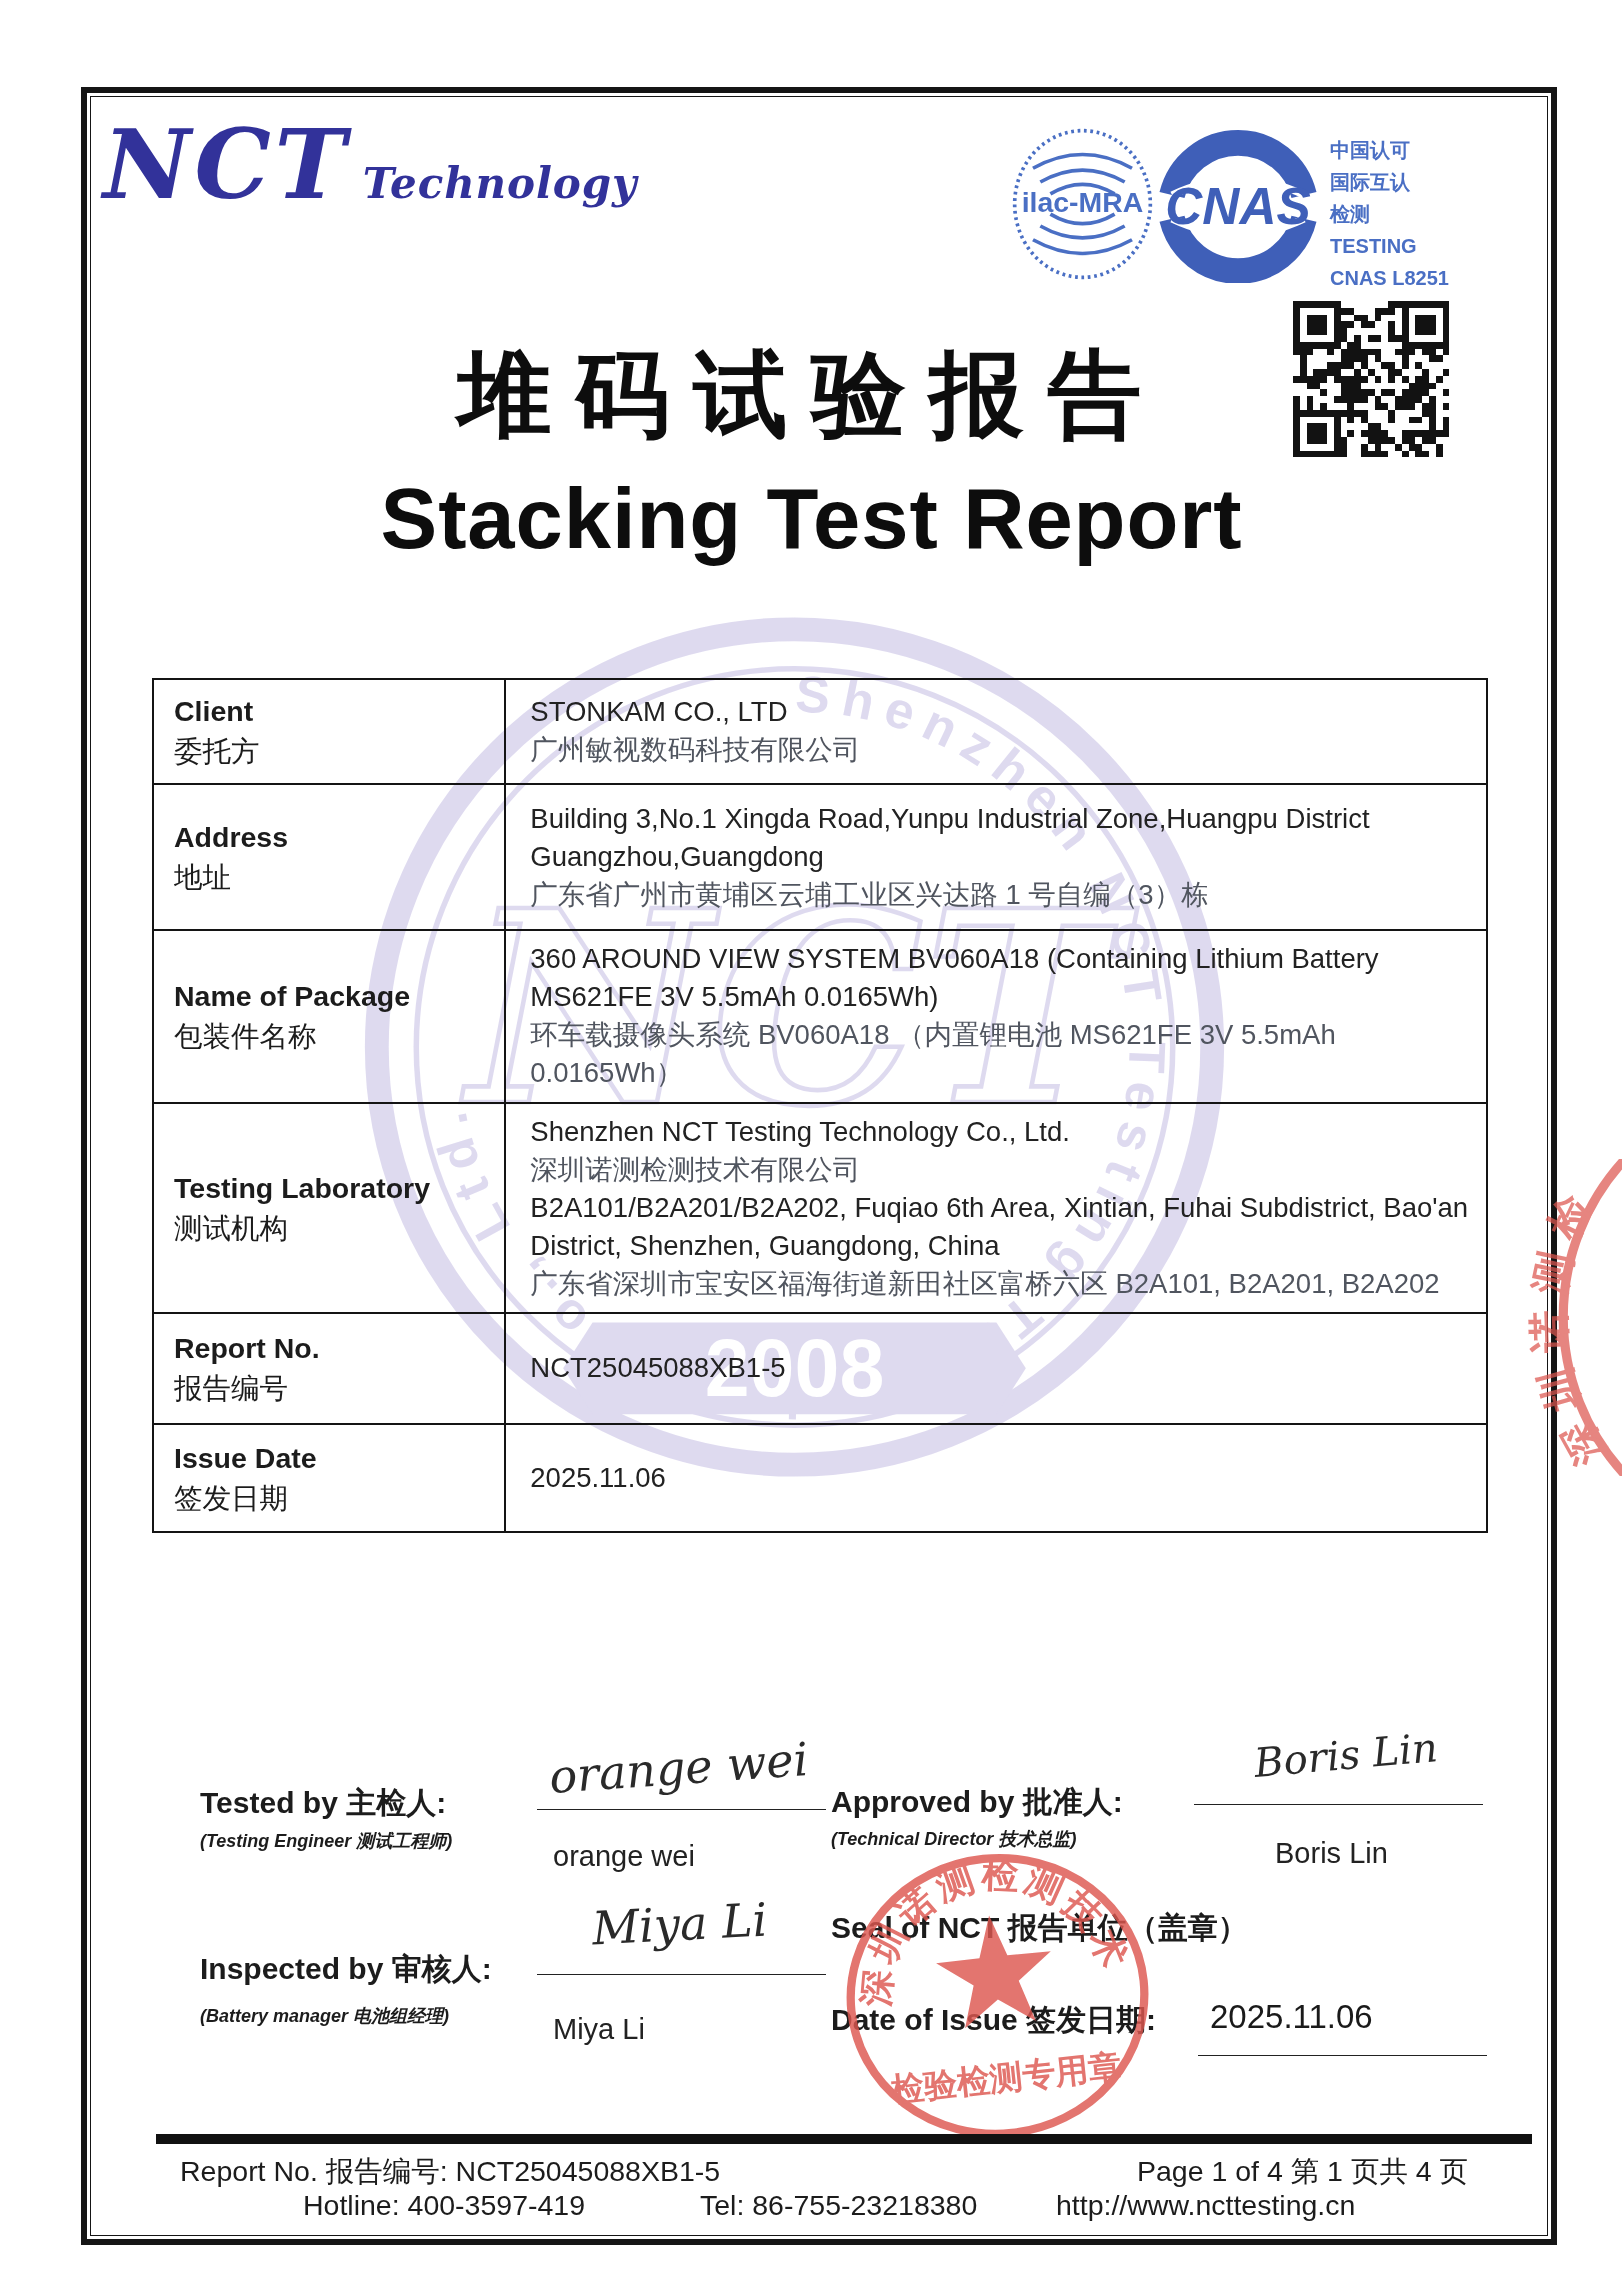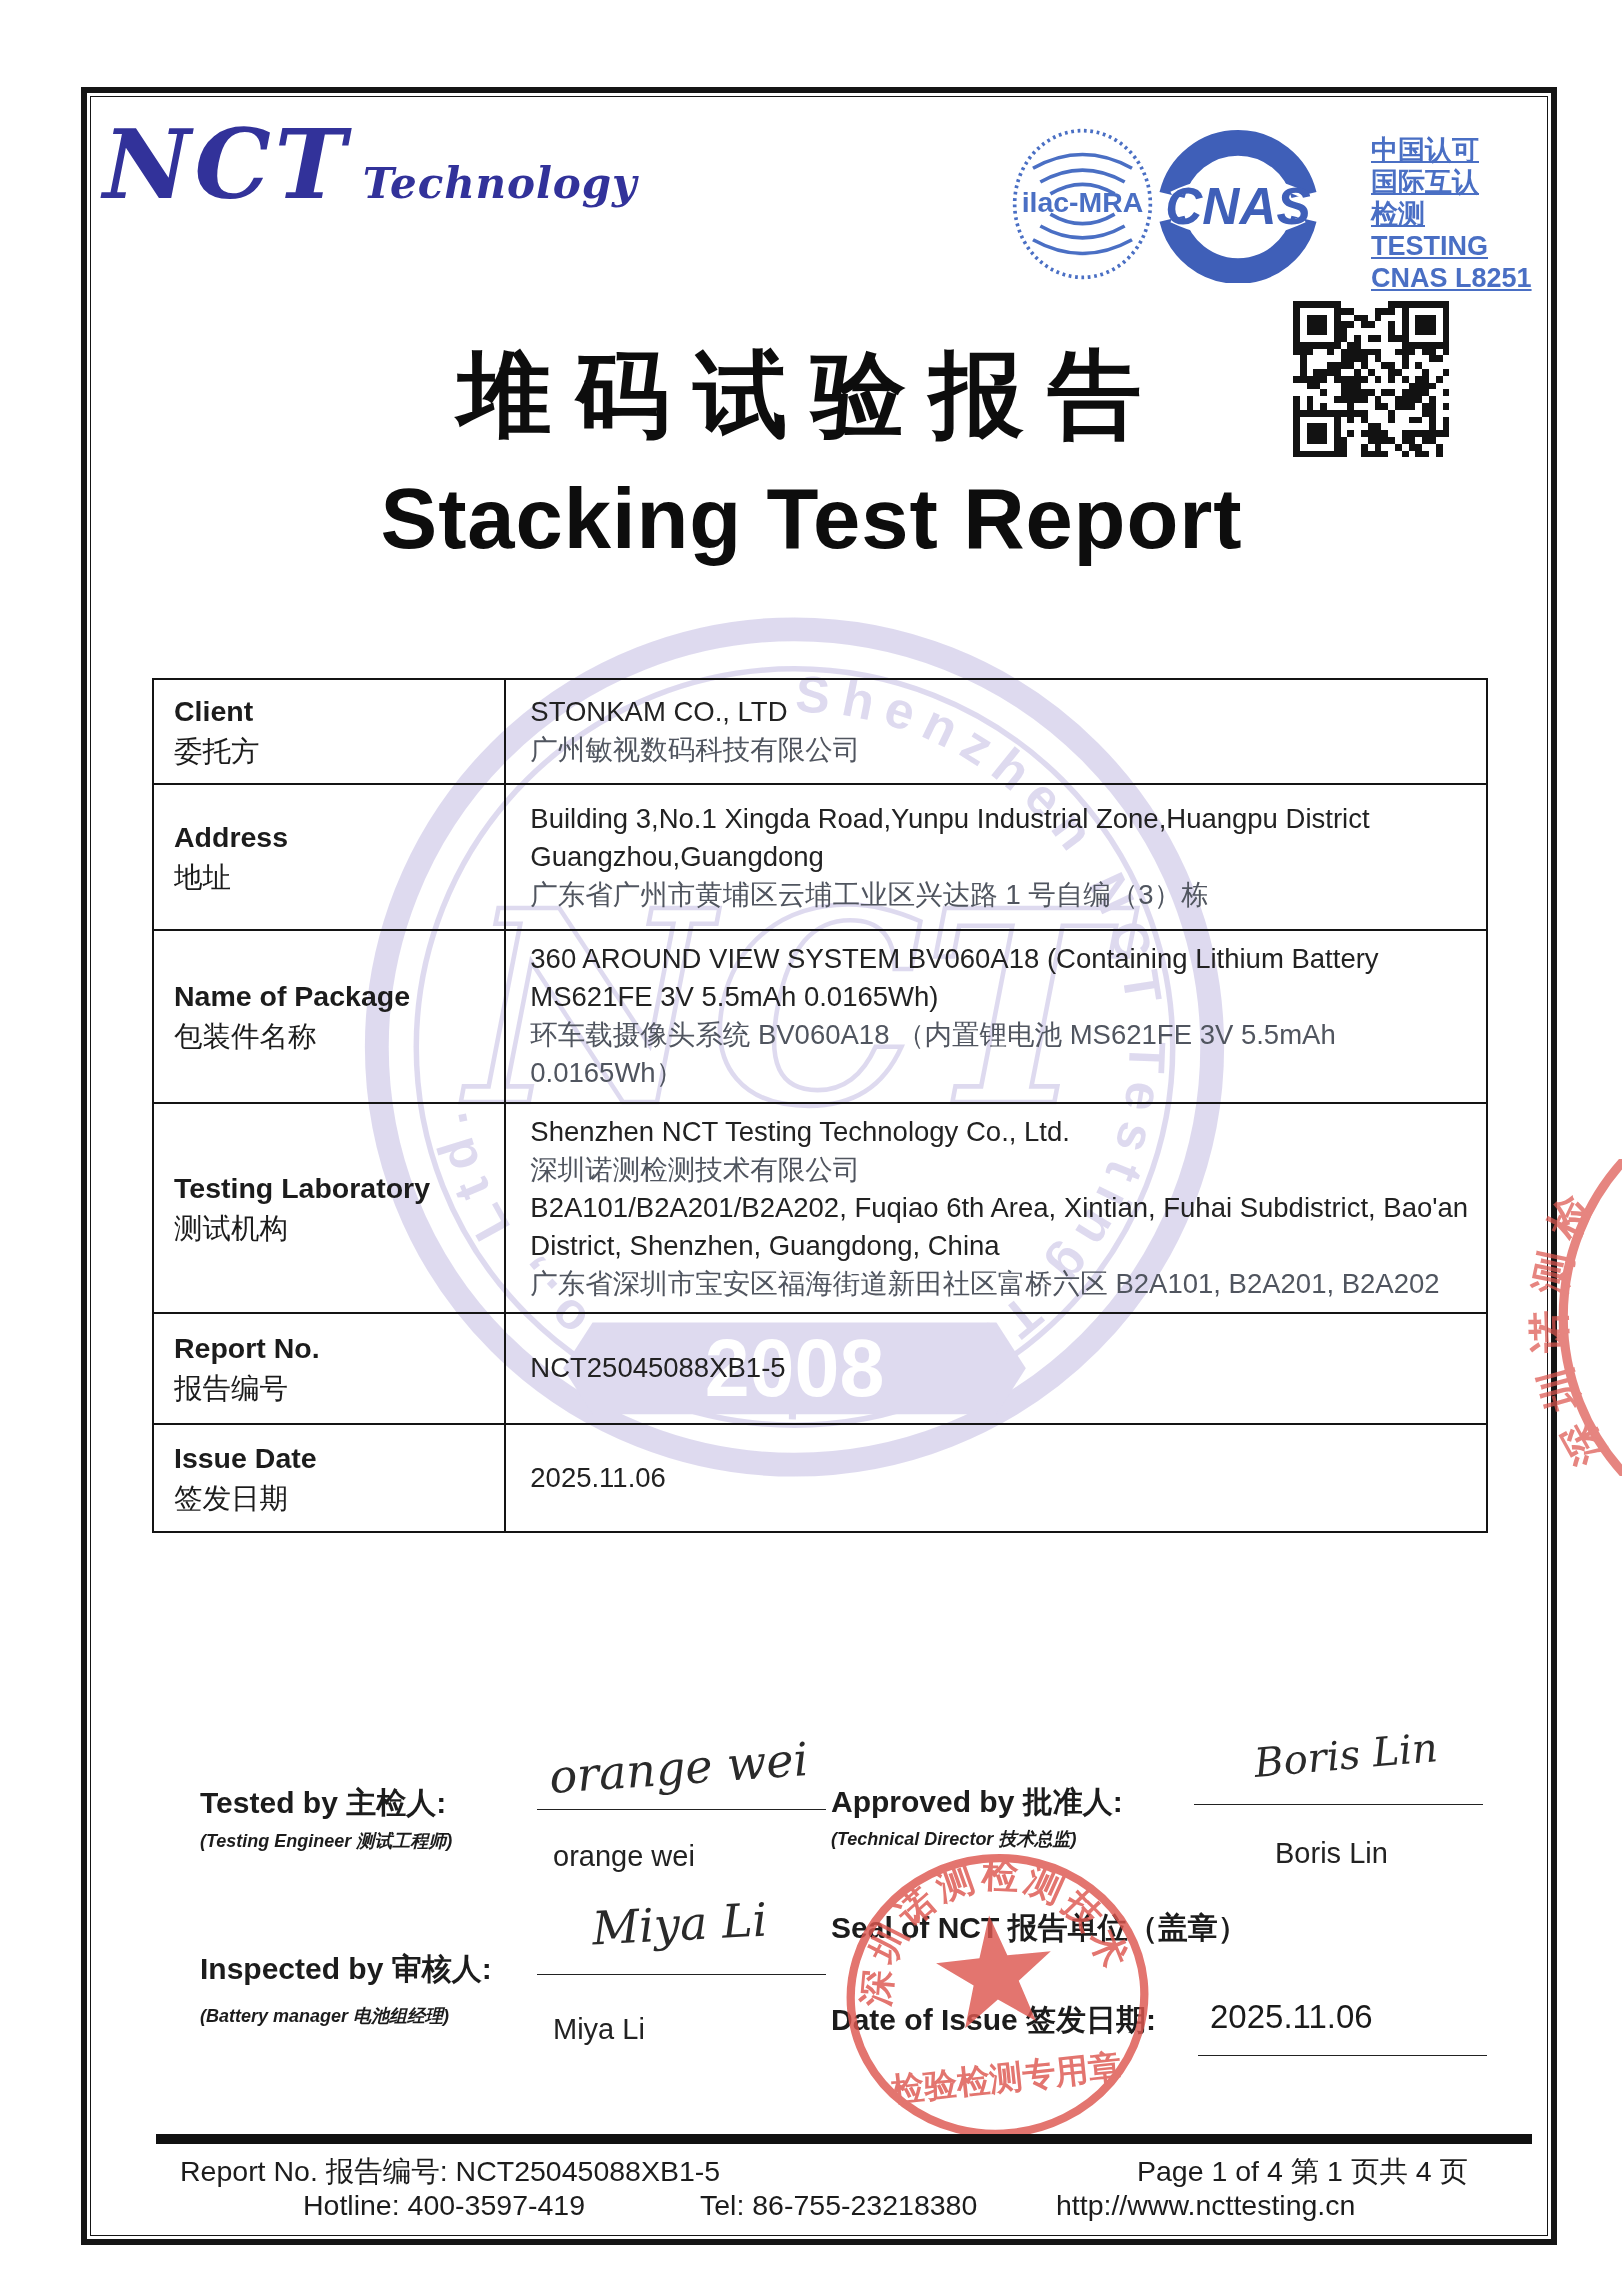--- a/index.html
+++ b/index.html
@@ -12,21 +12,21 @@
   #frame-inner{position:absolute;inset:2.8px;border:1.8px solid #151515;}
 
   
   #nct-logo{left:103px;top:108px;color:#32329a;white-space:nowrap;}
   #nct-logo .big{font-family:"DejaVu Serif",serif;font-style:italic;font-weight:bold;font-size:96px;letter-spacing:3.7px;}
   #nct-logo .sub{font-family:"DejaVu Serif",serif;font-style:italic;font-weight:bold;font-size:42px;margin-left:13px;letter-spacing:0.9px;}
 
   
   #ilac-logo{left:1010px;top:127px;}
   #cnas-logo{left:1159px;top:129px;}
-  #cert-text{left:1371px;top:134px;color:#4a6fc4;font-weight:bold;font-size:27px;line-height:32px;text-decoration:underline;}
+  #cert-text{left:1330px;top:134px;color:#4a6fc4;font-weight:bold;font-size:20px;line-height:32px;}
 
   
   #qr{left:1293px;top:301px;display:grid;grid-template-columns:repeat(23,6.8px);grid-auto-rows:6.8px;}
   #qr i{display:block;}
   #qr i.q{background:#121212;}
 
   
   #title-cn{left:0;top:332px;width:1623px;text-align:center;font-size:94px;font-weight:bold;letter-spacing:24px;color:#0d0d0d;}
   #title-en{left:0;top:470px;width:1623px;text-align:center;font-size:85px;font-weight:bold;letter-spacing:0.9px;color:#0d0d0d;}
 

